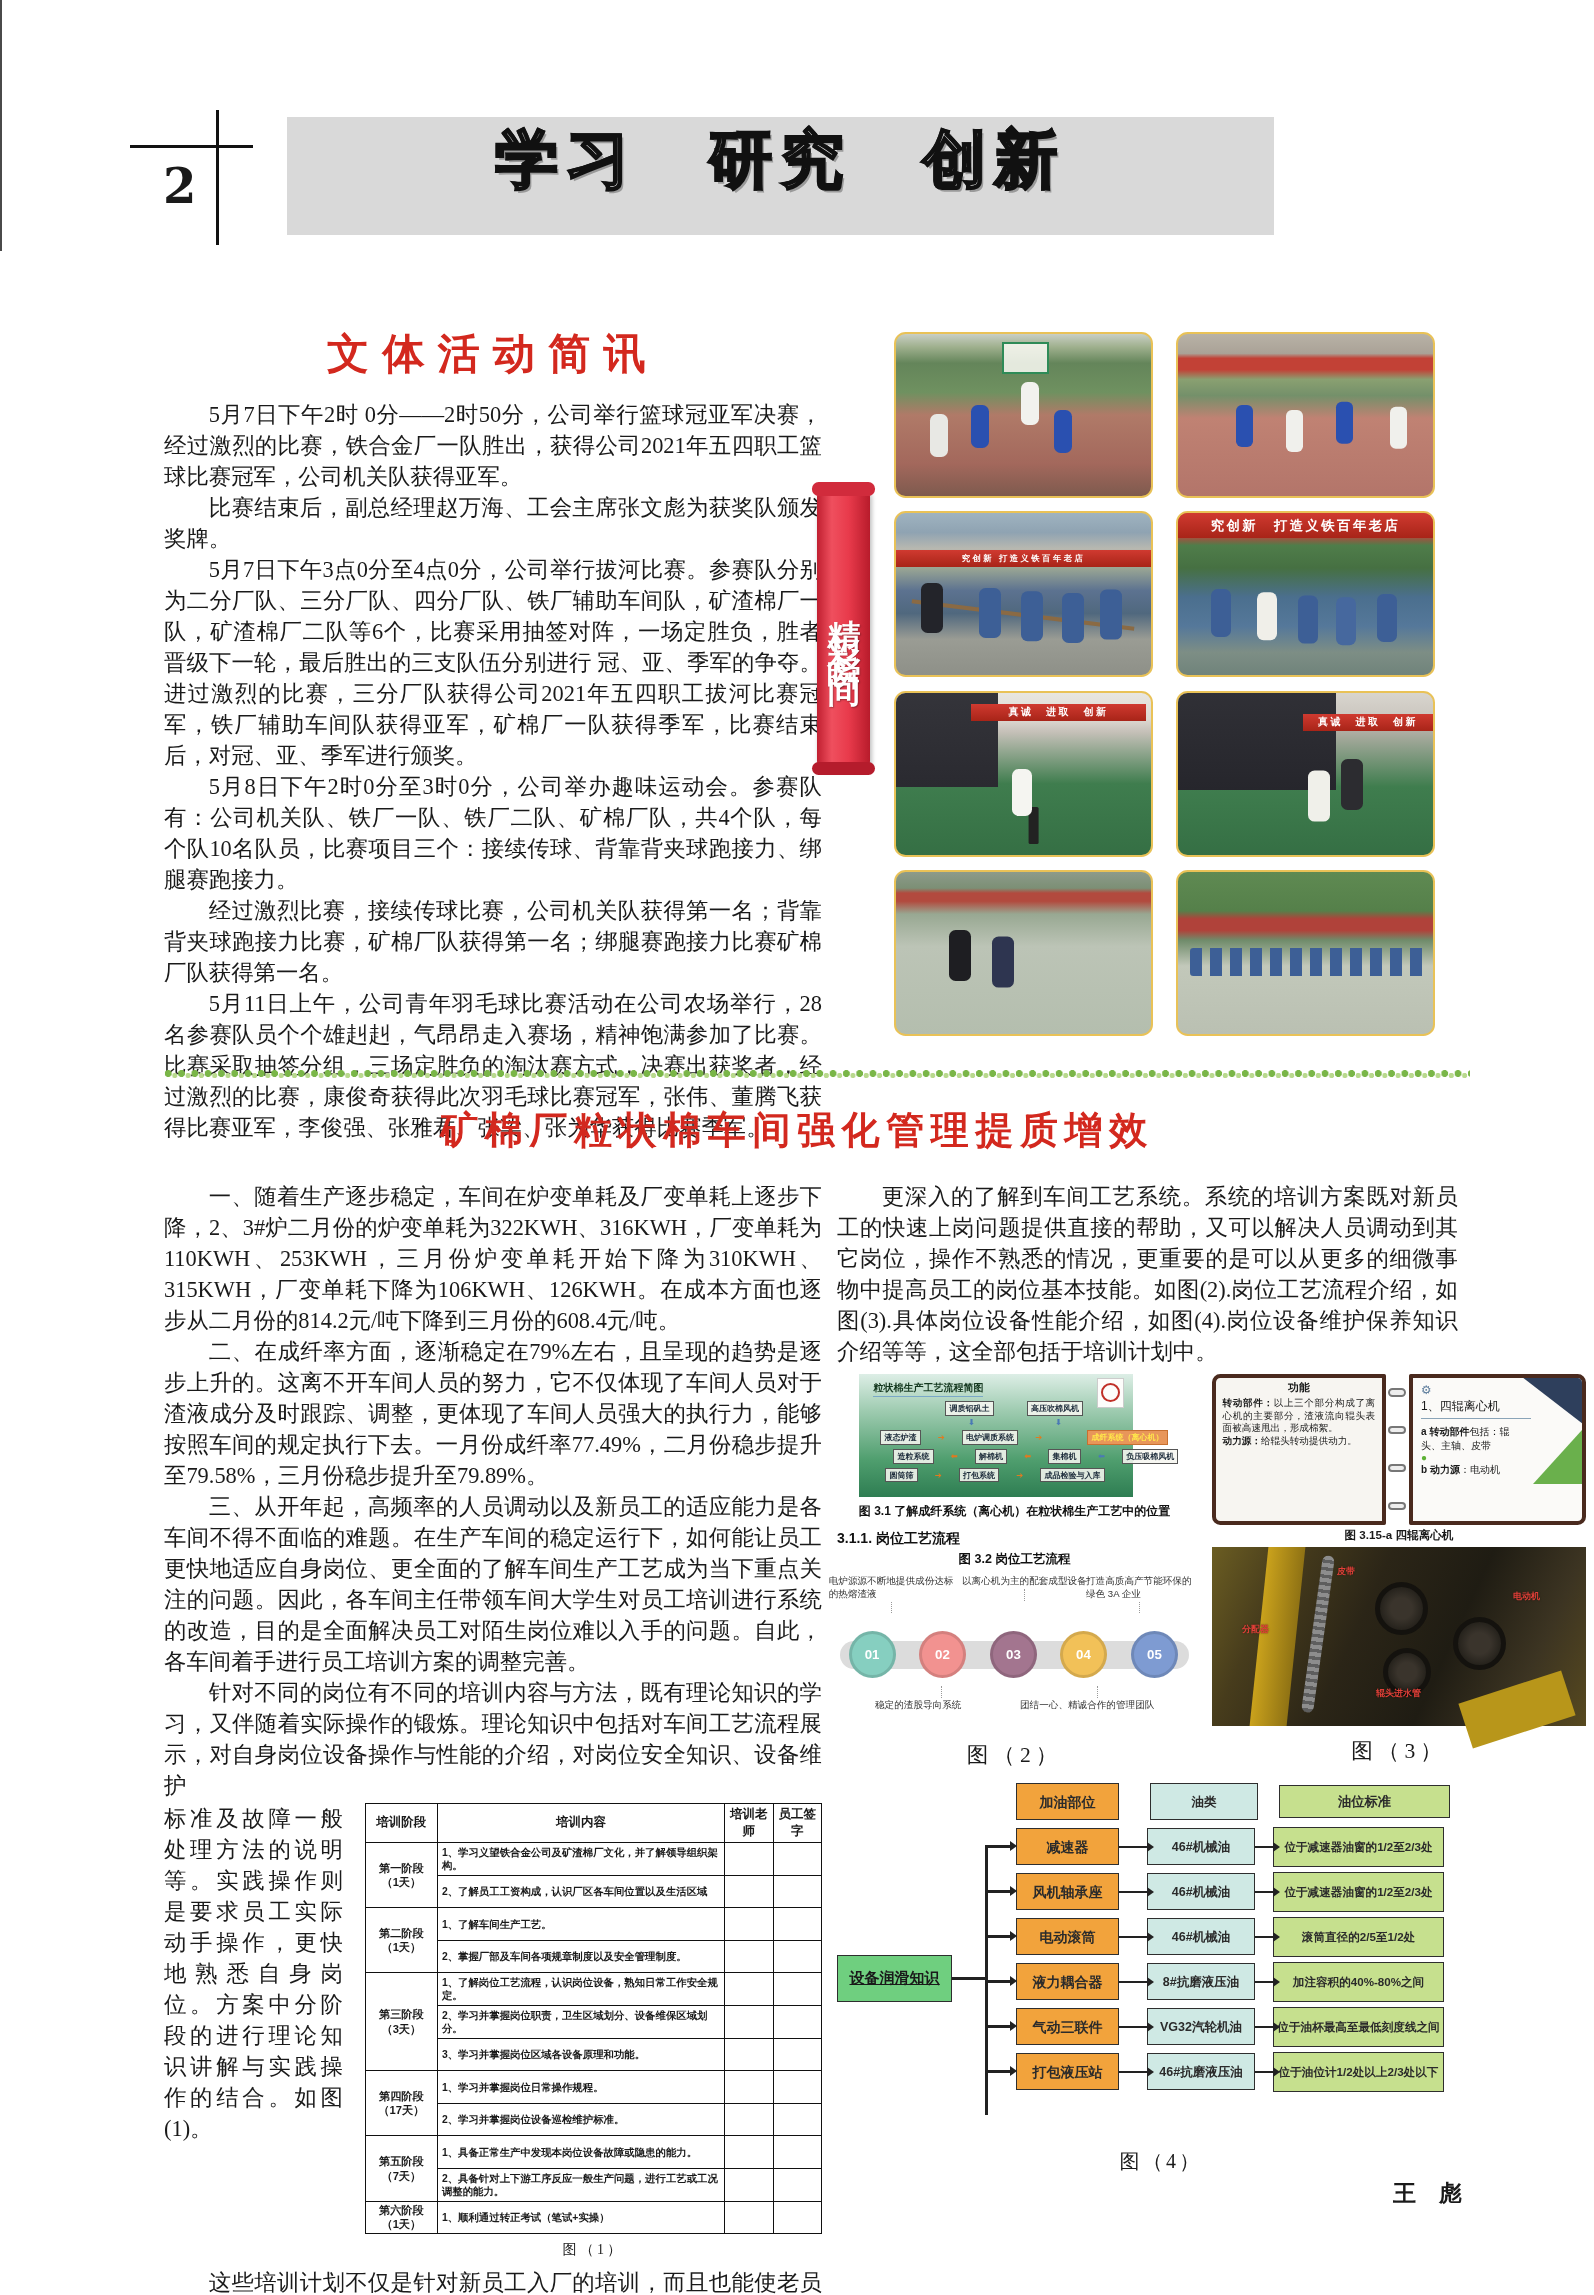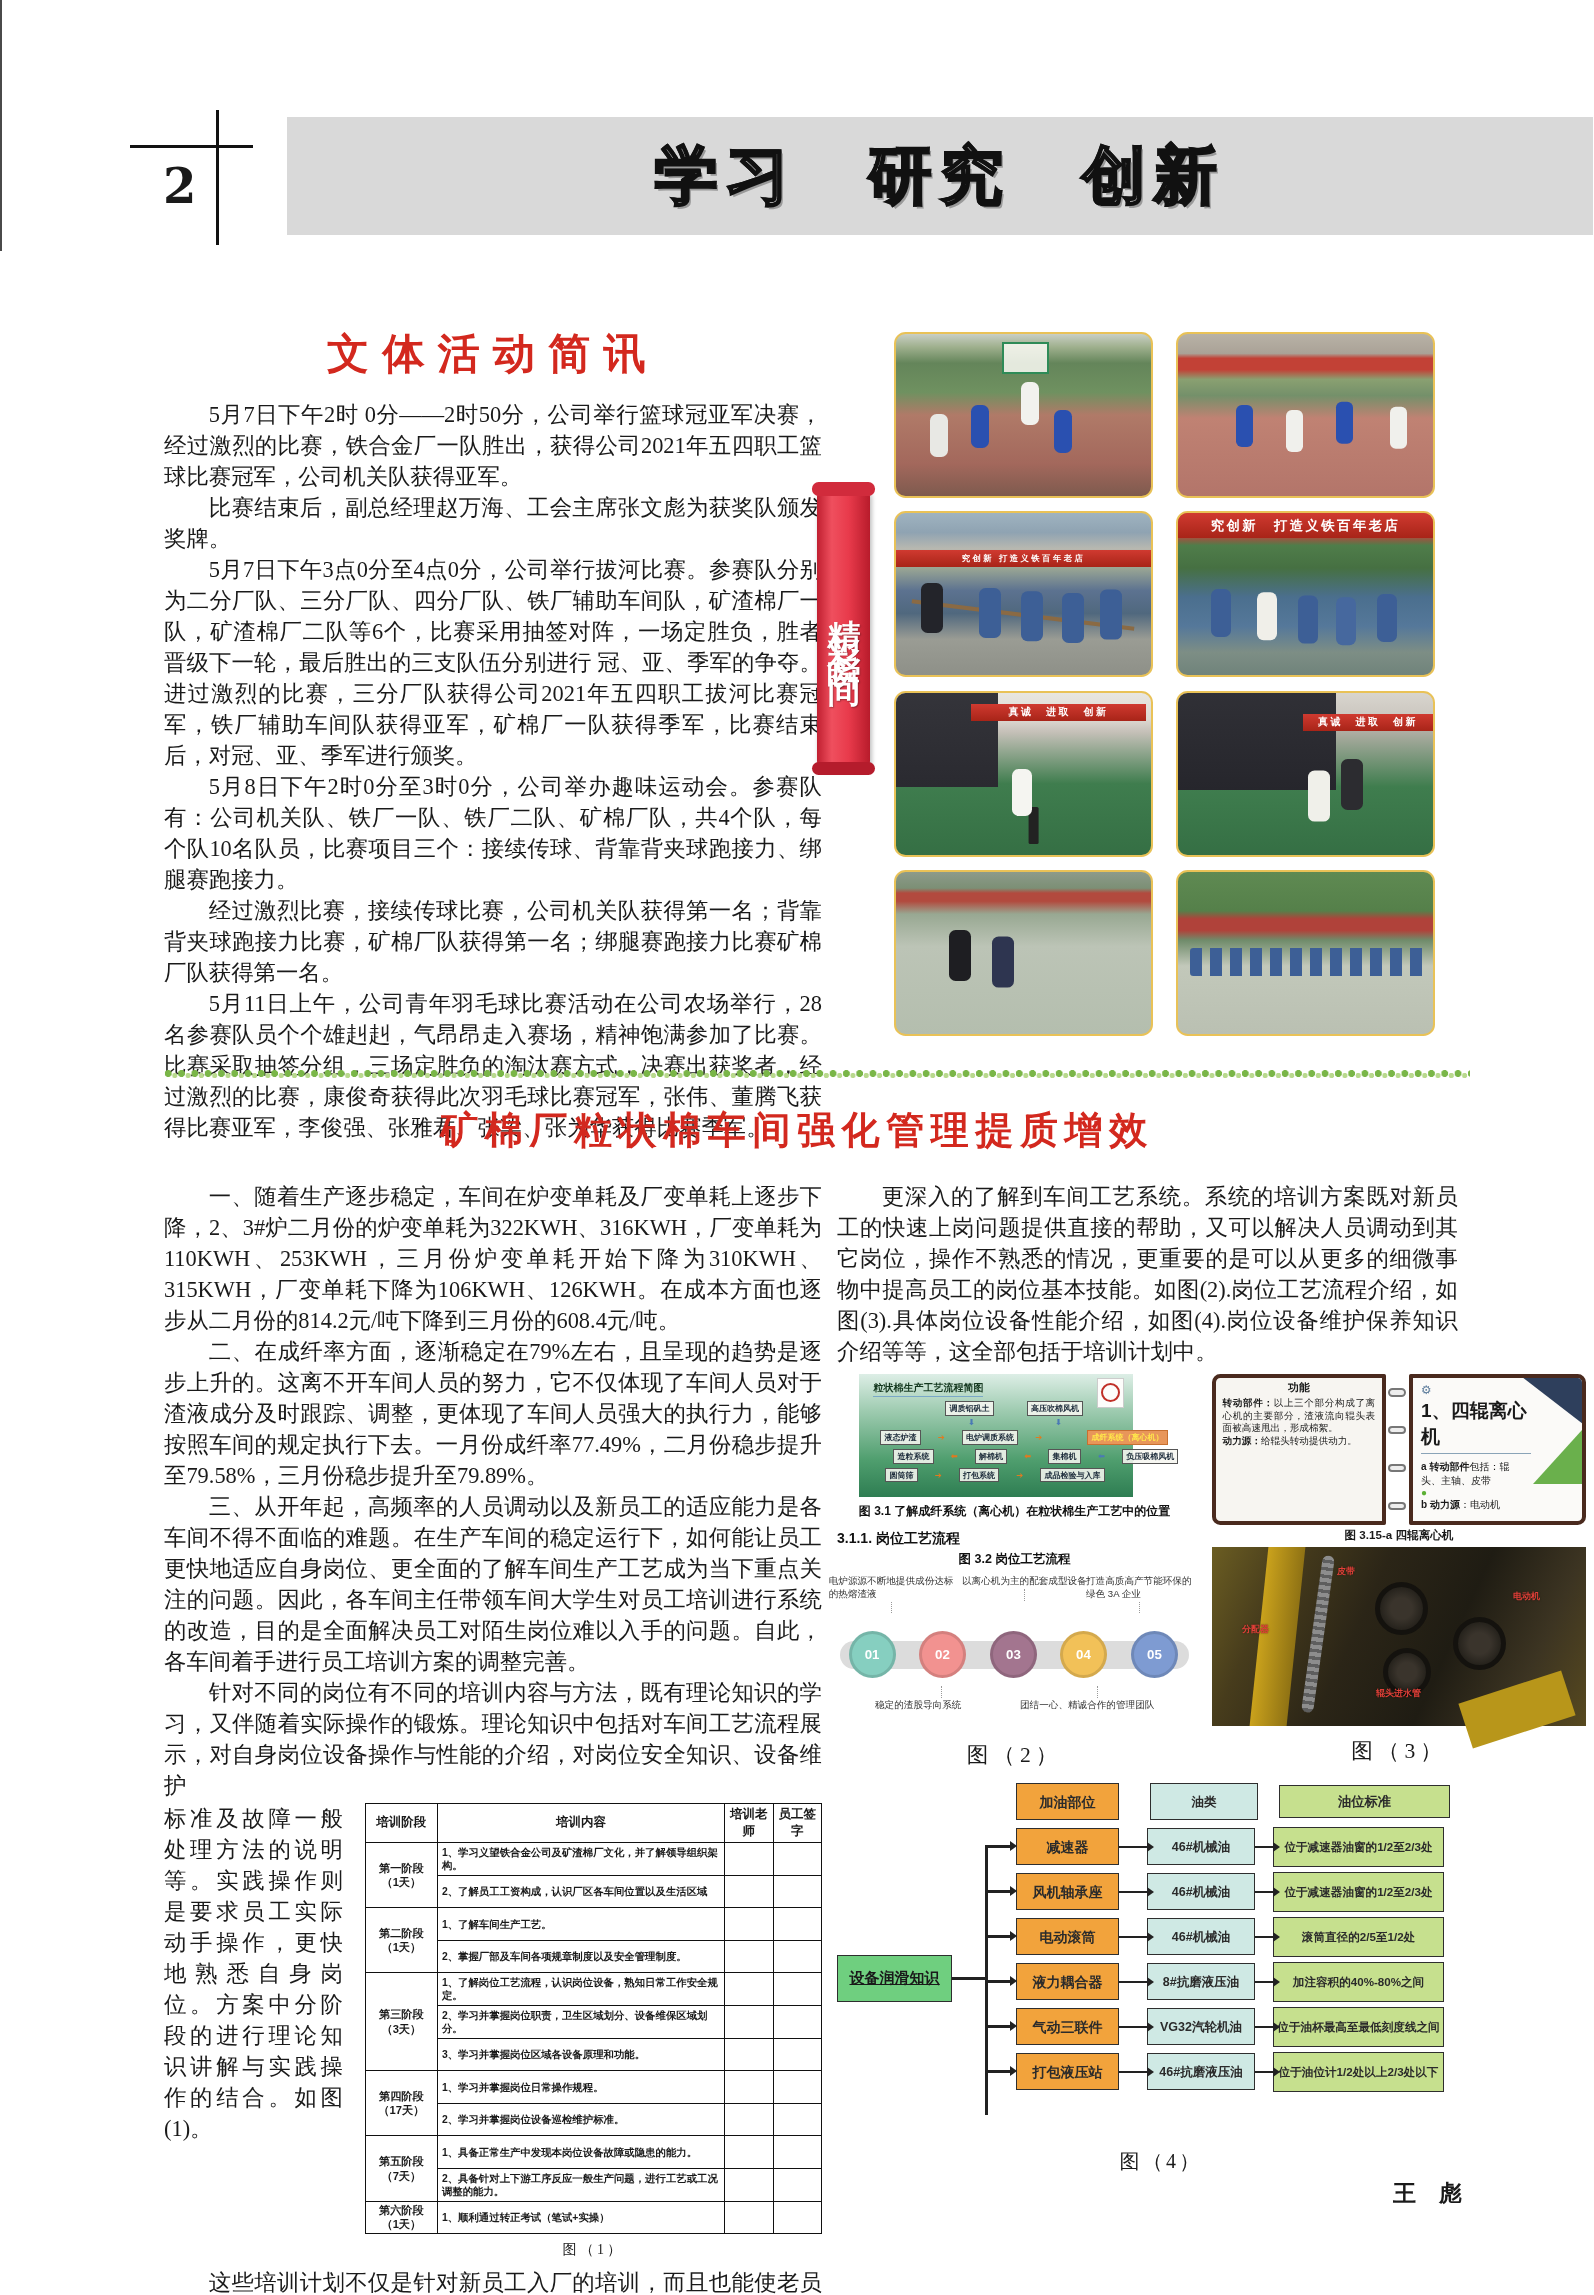--- a/index.html
+++ b/index.html
@@ -5,22 +5,22 @@
   html,body{margin:0;padding:0;background:#fff;}
   #page{position:relative;width:1595px;height:2295px;background:#ffffff;overflow:hidden;
         font-family:"Liberation Serif","DejaVu Serif",serif;color:#1a1a1a;}
   .abs{position:absolute;}
 
   
   .edge-line{left:0;top:0;width:1.7px;height:251px;background:#4a4a4a;}
   .cross-v{left:216px;top:110px;width:2.5px;height:135px;background:#111;}
   .cross-h{left:130px;top:145px;width:123px;height:2.5px;background:#111;}
   .page-num{left:163px;top:158px;font-size:48px;font-weight:bold;font-family:"DejaVu Serif",serif;}
-  .header-bar{left:287px;top:117px;width:1306px;height:118px;background:#d9d9d9;
-              display:flex;align-items:center;justify-content:center;}
+  .header-bar{left:287px;top:117px;width:987px;height:118px;background:#d9d9d9;
+              display:flex;align-items:flex-start;justify-content:center;}
   .header-title{font-family:"Liberation Sans","DejaVu Sans",sans-serif;font-size:63px;font-weight:bold;
                 color:#fff;letter-spacing:8.3px;-webkit-text-stroke:2.5px #111;
                 text-shadow:2.5px 2.5px 0 #9a9a9a, -0.8px -0.8px 0 #111,0.8px -0.8px 0 #111,-0.8px 0.8px 0 #111,0.8px 0.8px 0 #111;
                 white-space:pre;}
 
   
   .a1{left:164px;top:326px;width:658px;}
   .a1-title{font-size:42px;color:#d3281e;font-weight:bold;text-align:center;letter-spacing:13.3px;
             margin:0 0 16.6px 0;}
   .body-p{font-size:22.4px;line-height:31px;text-align:justify;text-indent:2em;margin:0;}
@@ -142,21 +142,21 @@
   .nb-title-l{text-align:center;font-size:10.8px;font-weight:bold;margin-bottom:1.7px;}
   .nb-x{font-size:9.6px;line-height:1.35;text-align:justify;}
   .nb-x b{font-weight:bold;}
   .nb-rings{width:23px;display:flex;flex-direction:column;justify-content:space-around;align-items:center;}
   .ring{width:18px;height:8.3px;border:2.5px solid #777;border-radius:5px;background:#eee;box-sizing:border-box;}
   .nb-right{flex:1;border:4.2px solid #4a2a1e;border-radius:1.7px 8.3px 8.3px 1.7px;background:#fbfaf8;
             position:relative;padding:5px 8.3px;box-sizing:border-box;overflow:hidden;}
   .nb-right::before{content:'';position:absolute;top:-0.8px;right:-0.8px;border-top:47px solid #2e3f5c;border-left:61px solid transparent;}
   .nb-right::after{content:'';position:absolute;top:51px;right:-0.8px;border-bottom:55px solid #6ab04c;border-left:50px solid transparent;}
   .gear{color:#5a7a9a;font-size:11.6px;}
-  .nb-title-r{font-size:19px;font-weight:bold;border-bottom:1.7px solid #8aa4b8;padding-bottom:2.5px;width:72%;margin-top:1.7px;}
+  .nb-title-r{font-size:12px;font-weight:normal;border-bottom:1.7px solid #8aa4b8;padding-bottom:2.5px;width:72%;margin-top:1.7px;}
   .itm{font-size:10px;margin-top:6.6px;width:70%;line-height:1.35;}
   .bulb{color:#5cb034;font-size:10px;}
   .capnb{font-size:11.6px;font-weight:bold;text-align:center;margin-top:3.3px;}
   .mach{position:relative;width:374px;height:179px;margin-top:4.2px;
         background:linear-gradient(115deg,#6b5d22 0%,#473c1c 18%,#2b2517 40%,#1f1c13 62%,#3c3422 82%,#57491f 100%);}
   .beam1{position:absolute;left:47px;top:0;width:37px;height:179px;background:linear-gradient(90deg,#caa21c,#8f7214);transform:skewX(-6deg);}
   .beam2{position:absolute;right:15px;bottom:-6.6px;width:108px;height:47px;background:#b8961a;transform:rotate(-18deg);}
   .pul{position:absolute;width:53px;height:53px;border-radius:50%;border:5.8px solid #14120e;box-sizing:border-box;
        background:radial-gradient(circle,#3a342c 35%,#23201a 75%);}
   .pu1{left:163px;top:35px;}.pu2{left:241px;top:70px;}.pu3{left:171px;top:101px;width:48px;height:48px;}

